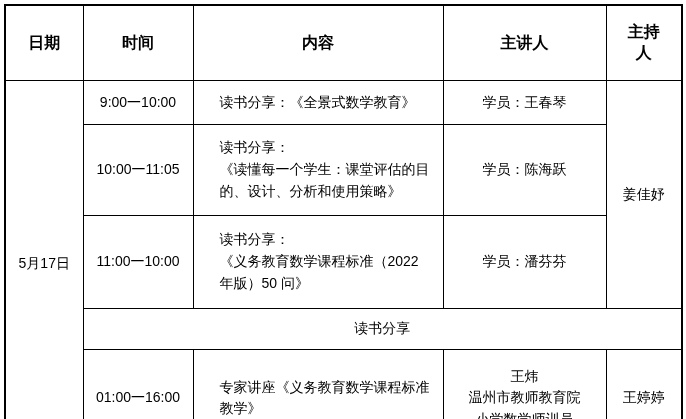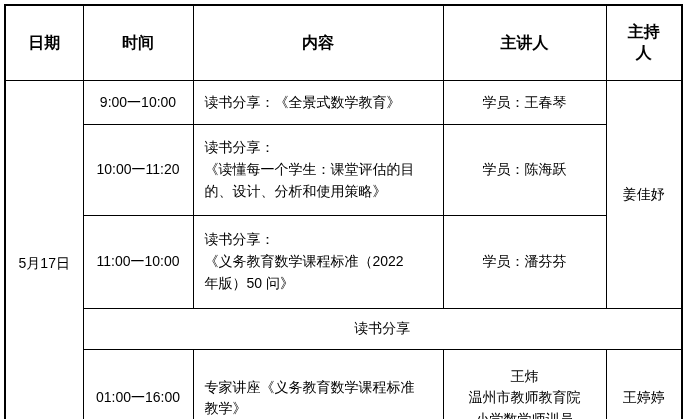--- a/index.html
+++ b/index.html
@@ -41,21 +41,21 @@
   table.schedule td {
     font-size: 14px;
     font-weight: normal;
   }
   td.cell-center {
     text-align: center;
     padding: 0 2px;
   }
   td.cell-content {
     text-align: left;
-    padding: 4px 6px 4px 11px;
+    padding: 4px 6px 4px 26px;
     line-height: 1.55;
   }
   .pre {
     white-space: pre-wrap;
   }
   td.cell-speaker {
     line-height: 1.55;
   }
 </style>
 </head>
@@ -79,21 +79,21 @@
       <th>主持人</th>
     </tr>
     <tr style="height:44px">
       <td class="cell-center" rowspan="5">5月17日</td>
       <td class="cell-center">9:00一10:00</td>
       <td class="cell-content pre">读书分享：《全景式数学教育》</td>
       <td class="cell-center">学员：王春琴</td>
       <td class="cell-center" rowspan="3">姜佳妤</td>
     </tr>
     <tr style="height:91px">
-      <td class="cell-center">10:00一11:20</td>
+      <td class="cell-center">10:00一11:05</td>
       <td class="cell-content pre">读书分享：
 《读懂每一个学生：课堂评估的目
 的、设计、分析和使用策略》</td>
       <td class="cell-center">学员：陈海跃</td>
     </tr>
     <tr style="height:93px">
       <td class="cell-center">11:00一10:00</td>
       <td class="cell-content pre">读书分享：
 《义务教育数学课程标准（2022
 年版）50 问》</td>

